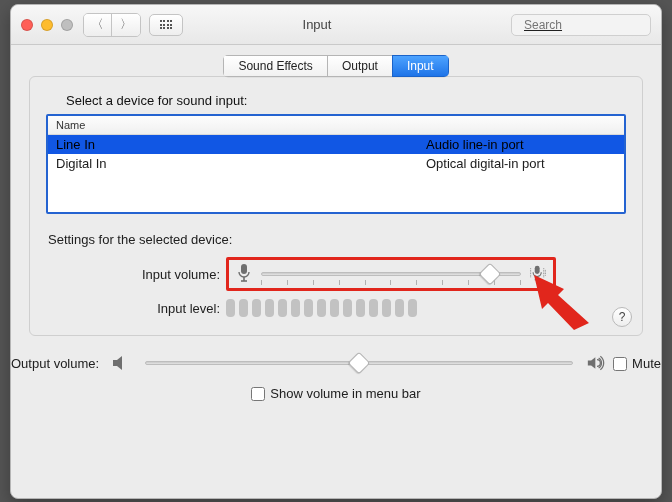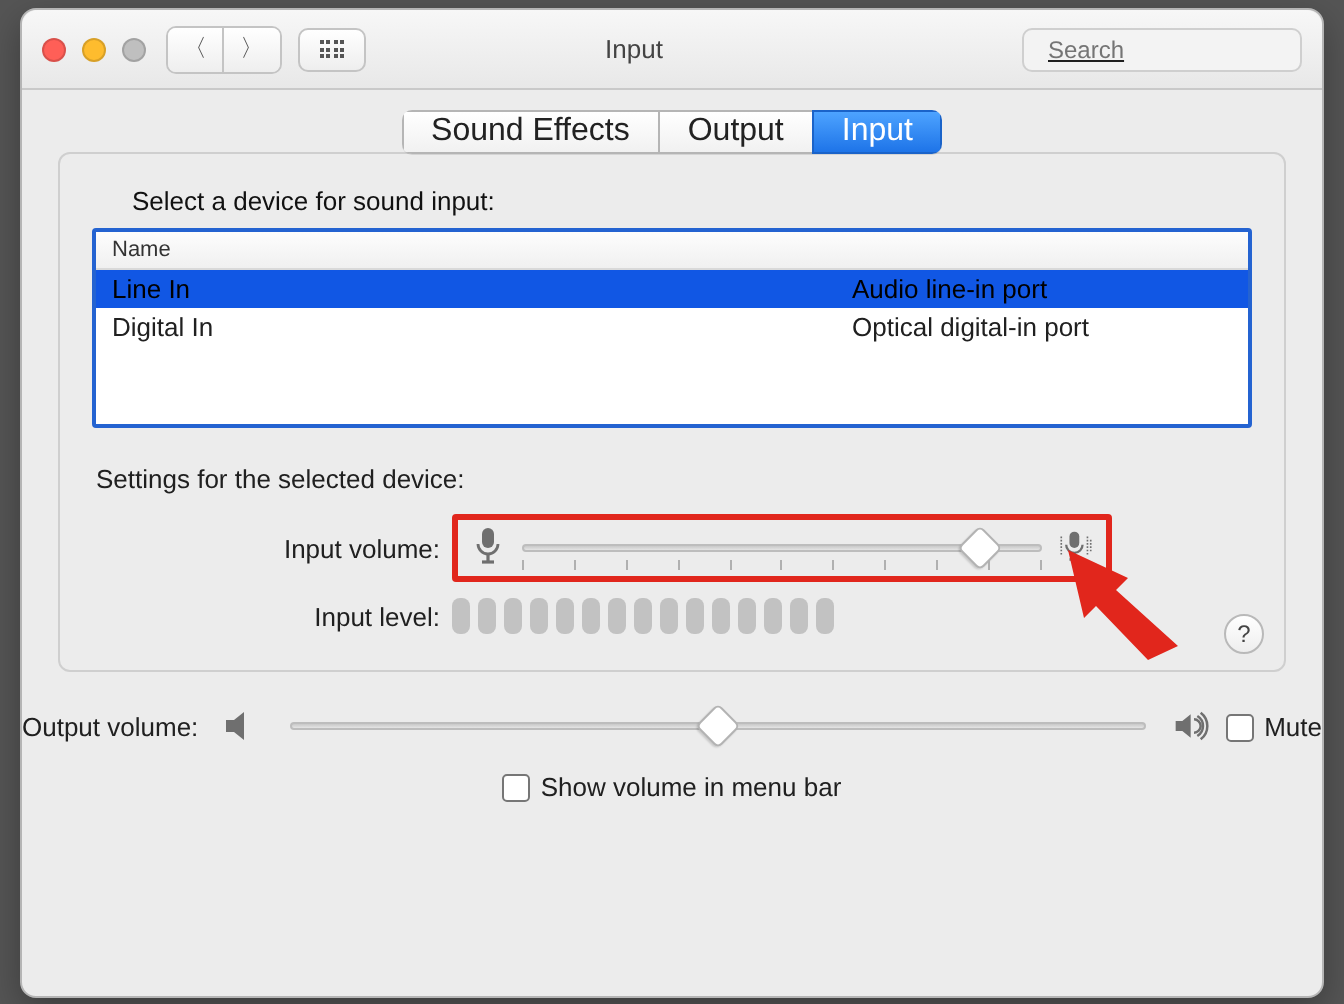--- a/index.html
+++ b/index.html
@@ -67,21 +67,21 @@
   }
 
   .content { flex:1; padding: 10px 0 0 0; display:flex; flex-direction:column; }
 
   .seg { display:flex; justify-content:center; margin-bottom:-1px; z-index:2; position:relative; }
   .seg-inner { display:flex; border-radius:5px; overflow:hidden; box-shadow: 0 0.5px 0 rgba(0,0,0,0.1); }
   .seg-btn {
     height: 22px; padding: 0 14px;
     border: 1px solid #b5b5b5; border-right:none;
     background: linear-gradient(#fff,#f1f1f1);
-    font-size:16px; color:#222;
+    font-size:12px; color:#222;
     display:flex; align-items:center;
   }
   .seg-btn:last-child { border-right:1px solid #b5b5b5; }
   .seg-btn.active {
     background: linear-gradient(#4da3ff,#1e74e8);
     color:#fff; border-color:#1a63c9;
   }
 
   .panel {
     margin: 0 18px;

